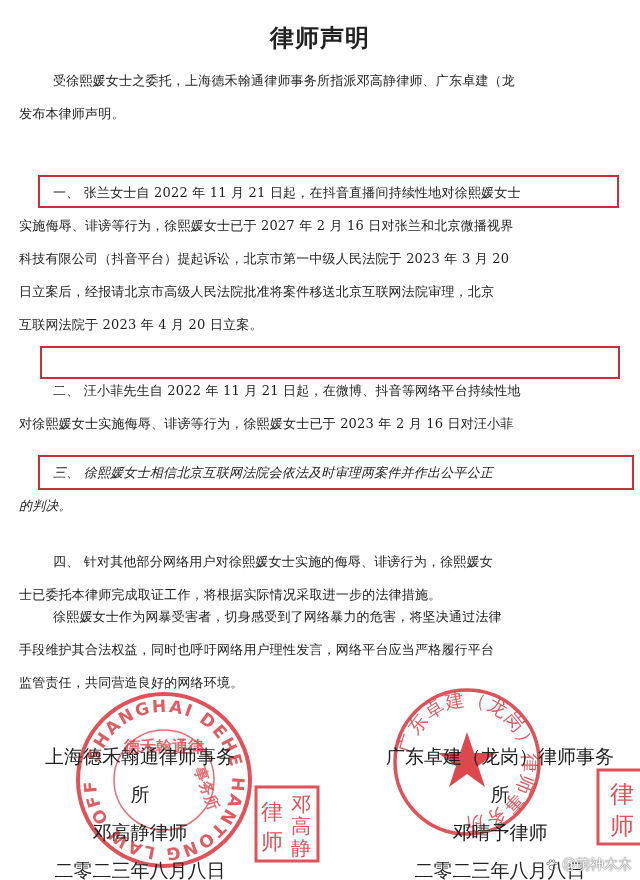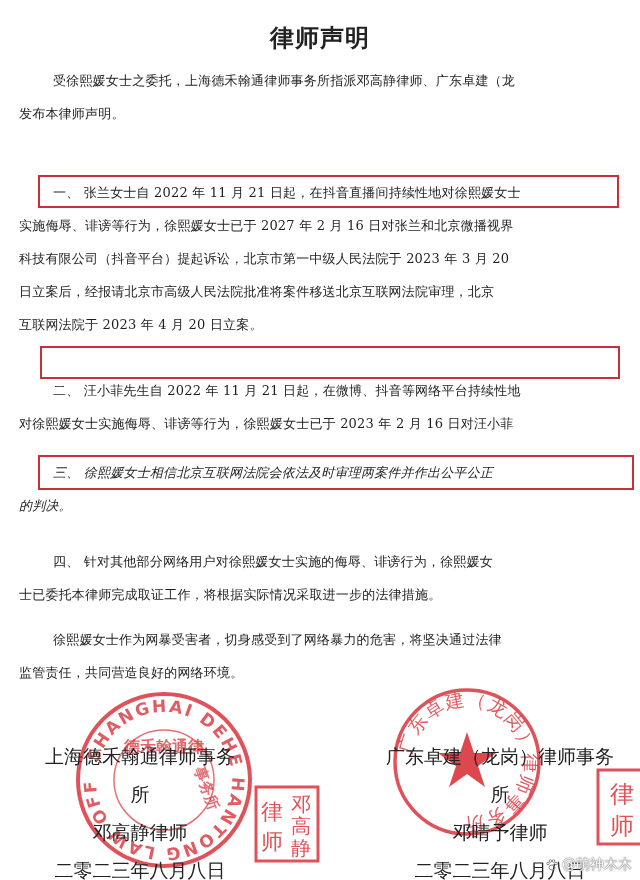--- a/index.html
+++ b/index.html
@@ -67,22 +67,23 @@
 <div class="para" style="top:456px;font-style:italic;">
   <span class="line indent">三、 徐熙媛女士相信北京互联网法院会依法及时审理两案件并作出公平公正</span>
   <span class="line">的判决。</span>
 </div>
 
 <div class="para" style="top:530px;margin-top:15px;">
   <span class="line indent">四、 针对其他部分网络用户对徐熙媛女士实施的侮辱、诽谤行为，徐熙媛女</span>
   <span class="line">士已委托本律师完成取证工作，将根据实际情况采取进一步的法律措施。</span>
 </div>
 
-<div class="para" style="top:600px;margin-top:23px;">
+<div class="para" style="top:600px;">
   <span class="line indent">徐熙媛女士作为网暴受害者，切身感受到了网络暴力的危害，将坚决通过法律</span>
+  <span class="line">手段维护其合法权益，同时也呼吁网络用户理性发言，网络平台应当严格履行平台</span>
   <span class="line">监管责任，共同营造良好的网络环境。</span>
 </div>
 
 <svg class="stamp" width="180" height="180" viewBox="0 0 180 180" style="left:74px; top:690px;">
   <defs>
     <path id="arcL" d="M 90,90 m -68,0 a 68,68 0 1,1 136,0 a 68,68 0 1,1 -136,0"></path>
   </defs>
   <circle cx="90" cy="90" r="86" fill="none" stroke="#d9343c" stroke-width="4" opacity="0.85"></circle>
   <circle cx="90" cy="90" r="50" fill="none" stroke="#d9343c" stroke-width="1.5" opacity="0.7"></circle>
   <text font-family="DejaVu Sans, sans-serif" font-size="17" font-weight="bold" fill="#d9343c" opacity="0.8" letter-spacing="2">

